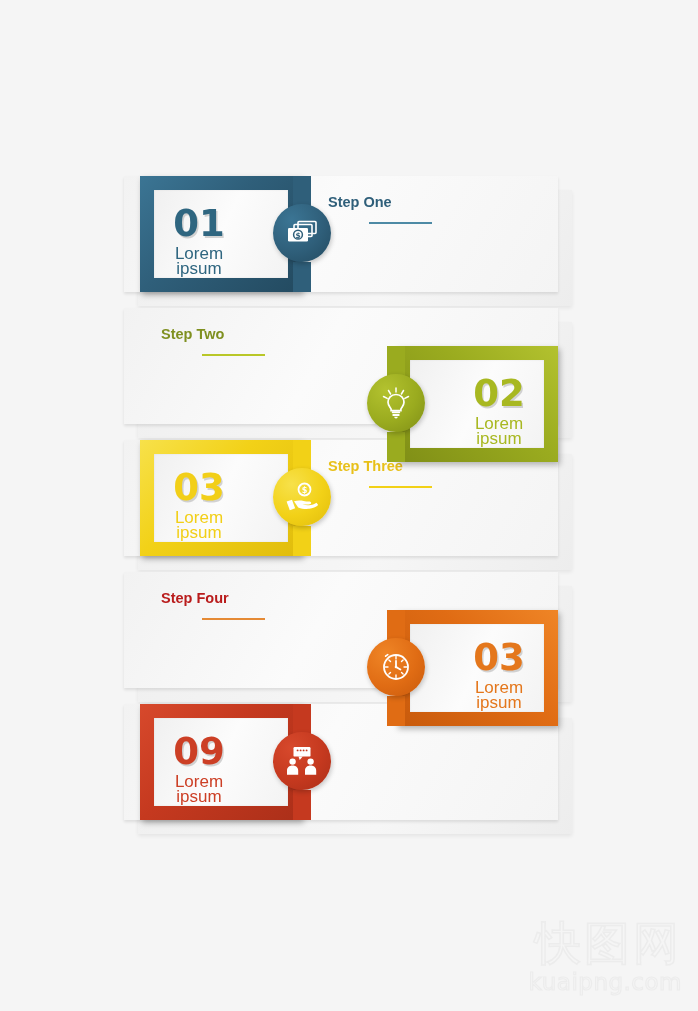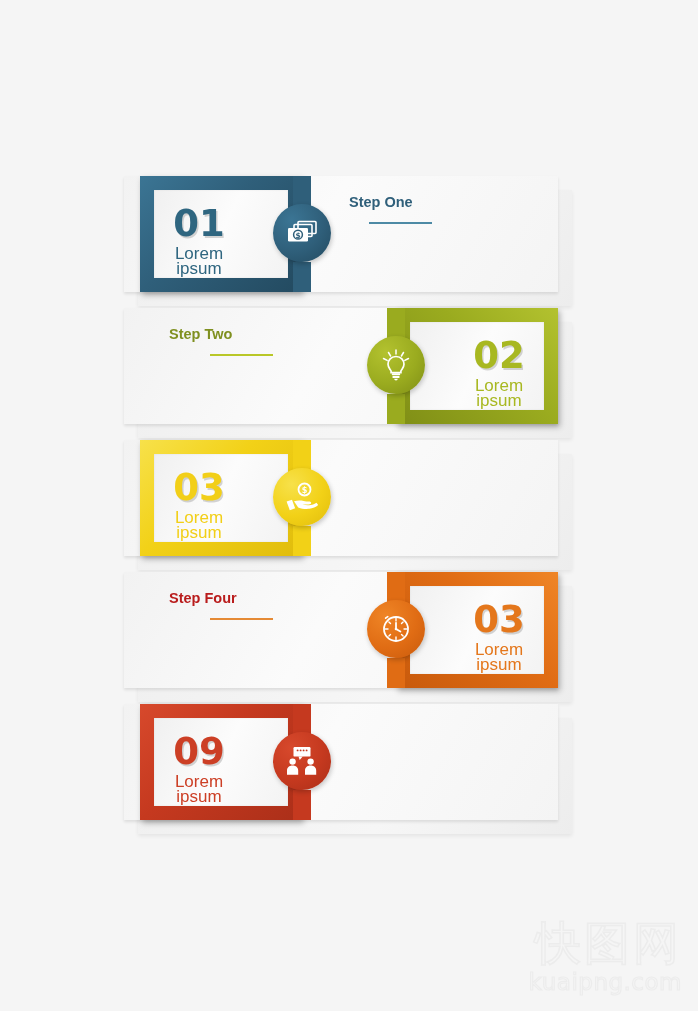--- a/index.html
+++ b/index.html
@@ -58,21 +58,21 @@
   .frame {
     position: absolute;
     top: 0;
     width: 162px;
     height: 116px;
     box-sizing: border-box;
     z-index: 3;
     box-shadow: 2px 3px 6px rgba(0,0,0,0.28);
   }
   .frame.left  { left: 16px; }
-  .frame.right { right: 0; }
+  .frame.right { right: 0; margin-top: 38px; }
 
   
   .frame-inner {
     position: absolute;
     left: 14px;
     top: 14px;
     right: 14px;
     bottom: 14px;
     background: linear-gradient(115deg, #f0f0f0 0%, #fcfcfc 50%, #f3f3f3 100%);
     box-shadow: inset 0 0 2px rgba(0,0,0,0.10);
@@ -134,21 +134,21 @@
   .frame.right .badge-stub { left: -9px; }
 
   
   .label-area {
     position: absolute;
     top: 0;
     height: 116px;
     z-index: 2;
   }
   .label-area.on-right { left: 162px; right: 0; }
-  .label-area.on-left  { left: 8px;  right: 162px; }
+  .label-area.on-left  { left: 0;  right: 162px; }
 
   .step-title {
     position: absolute;
     top: 18px;
     font-family: "Liberation Sans", sans-serif;
     font-size: 14.5px;
     font-weight: 600;
     white-space: nowrap;
   }
   .label-area.on-right .step-title { left: 42px; }
@@ -196,21 +196,21 @@
   }
 </style>
 </head>
 <body style="background: rgb(245, 245, 245);">
 
 <div id="infographic" style="background: rgb(245, 245, 245);">
     <div class="step-row" style="top: 176px;">
       <div class="panel-shadow"></div>
       <div class="panel"></div>
       <div class="label-area on-right">
-        <div class="step-title" style="color: rgb(47, 95, 122); margin-left: 21px;">Step One</div>
+        <div class="step-title" style="color: rgb(47, 95, 122);">Step One</div>
         <div class="title-rule" style="background: rgb(77, 138, 165);"></div>
       </div>
       <div class="frame left" style="background: linear-gradient(135deg, rgb(59, 117, 148) 0%, rgb(47, 95, 122) 42%, rgb(35, 74, 96) 100%);">
         <div class="frame-inner">
           <div class="num-wrap">
             <span class="step-num" style="color: rgb(47, 102, 128); text-shadow: rgba(0, 0, 0, 0.16) 1.5px 1.5px 0px;">01</span>
             <span class="step-caption" style="color: rgb(47, 102, 128);">Lorem ipsum</span>
           </div>
         </div>
         <div class="badge-stub top" style="background: rgb(47, 95, 122);"></div>
@@ -255,20 +255,24 @@
         <rect x="10.8" y="24.3" width="8.4" height="2" rx="0.7" fill="white"></rect>
         <rect x="11.4" y="27" width="7.2" height="1.9" rx="0.7" fill="white"></rect>
         <path d="M13.2 29.8 l3.6 0 a1.8 1.8 0 0 1 -3.6 0 z" fill="white"></path>
       </svg>
         </div>
       </div>
     </div>
     <div class="step-row" style="top: 440px;">
       <div class="panel-shadow"></div>
       <div class="panel"></div>
+      <div class="label-area on-right">
+        <div class="step-title" style="color: rgb(232, 192, 26);">Step Three</div>
+        <div class="title-rule" style="background: rgb(242, 209, 23);"></div>
+      </div>
       <div class="frame left" style="background: linear-gradient(135deg, rgb(247, 225, 74) 0%, rgb(242, 209, 23) 42%, rgb(224, 188, 12) 100%);">
         <div class="frame-inner">
           <div class="num-wrap">
             <span class="step-num" style="color: rgb(242, 207, 24); text-shadow: rgba(0, 0, 0, 0.16) 1.5px 1.5px 0px;">03</span>
             <span class="step-caption" style="color: rgb(242, 207, 24);">Lorem ipsum</span>
           </div>
         </div>
         <div class="badge-stub top" style="background: rgb(242, 209, 23);"></div>
         <div class="badge-stub bottom" style="background: rgb(242, 209, 23);"></div>
         <div class="icon-badge" style="background: radial-gradient(circle at 32% 28%, rgb(247, 225, 74) 0%, rgb(242, 209, 23) 55%, rgb(224, 188, 12) 100%); color: rgb(242, 209, 23);">

